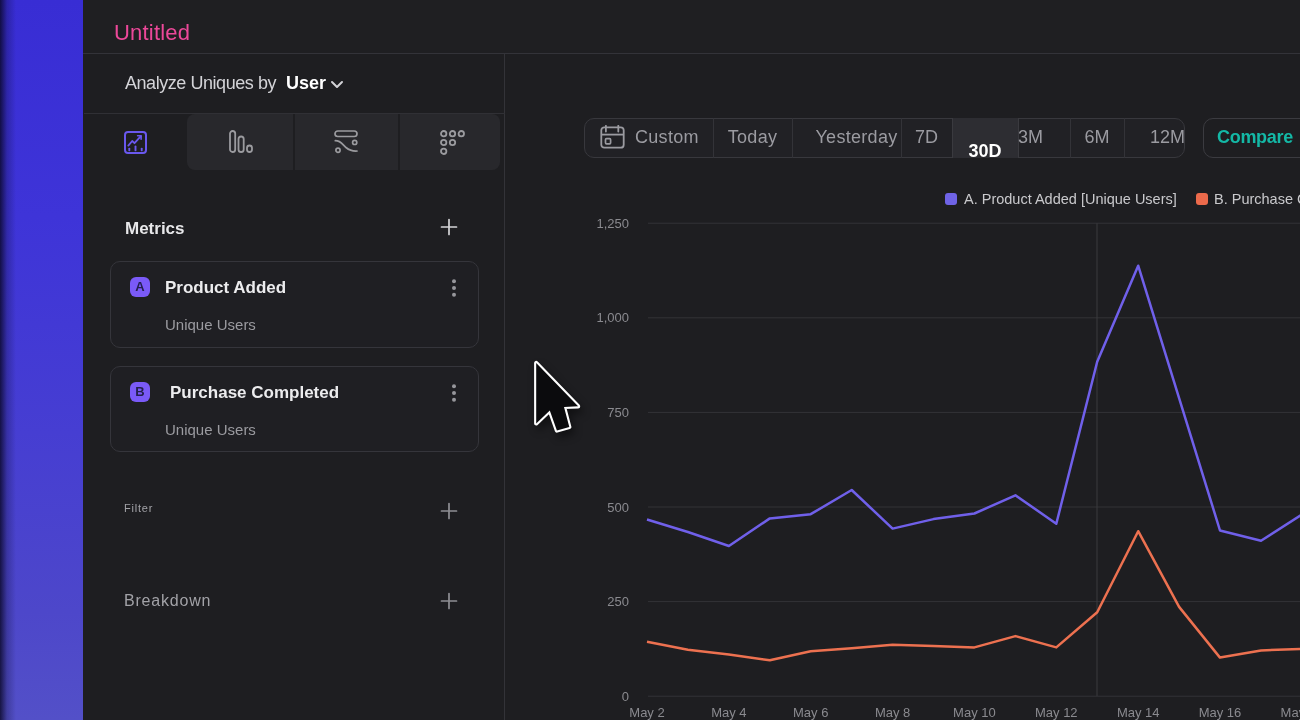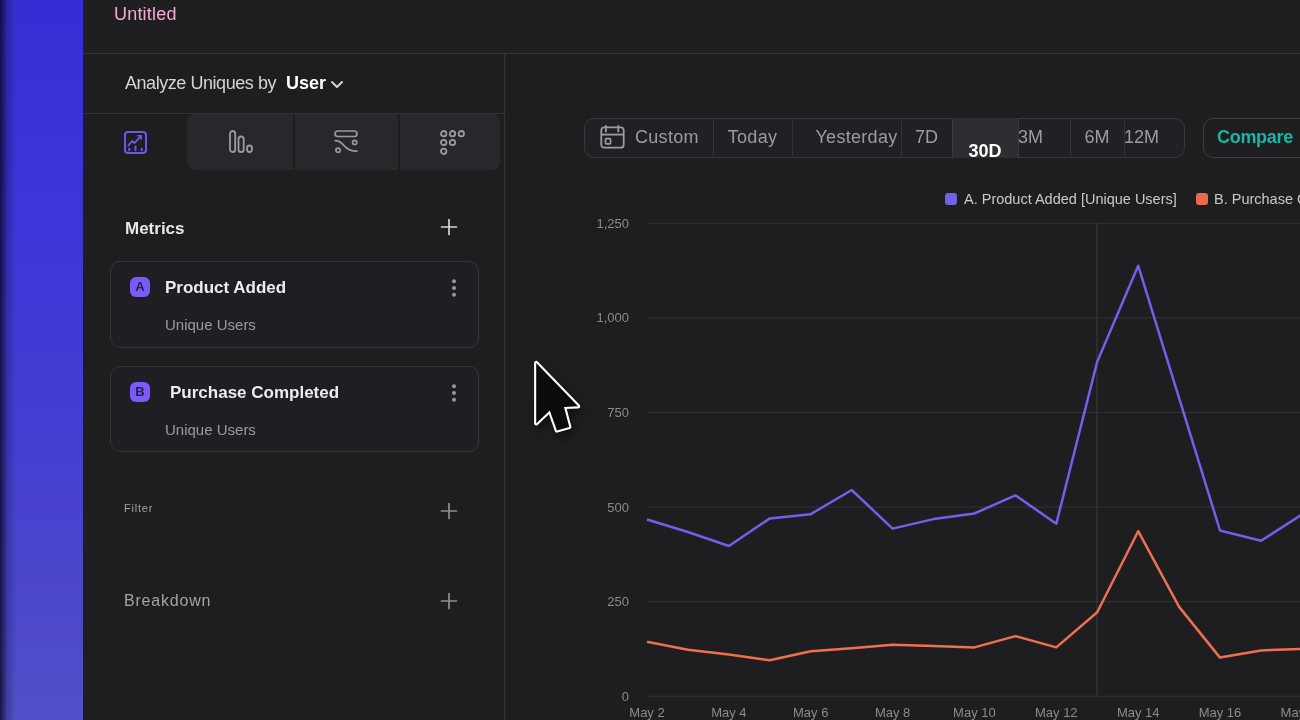--- a/index.html
+++ b/index.html
@@ -12,21 +12,21 @@
 <body>
 <div id="page">
 
   <div class="abs" id="strip" style="left:0;top:0;width:83px;height:720px;
     background:
       linear-gradient(to right, rgba(8,6,34,0.8) 0px, rgba(8,6,34,0.25) 7px, rgba(8,6,34,0) 16px),
       linear-gradient(to bottom, #382dd4 0%, #3e34d8 30%, #463ed2 60%, #4d47ca 85%, #5350c8 100%);">
   </div>
 
   <div class="abs" style="left:83px;top:0;width:1217px;height:54px;background:#1f1f22;border-bottom:1px solid #333339;"></div>
-  <div class="abs" style="left:114px;top:4px;font-size:18px;letter-spacing:0.2px;color:#f9a8d4;">Untitled</div>
+  <div class="abs" style="left:114px;top:20px;font-size:22px;letter-spacing:0.2px;color:#ec4899;">Untitled</div>
 
   <div class="abs" style="left:83px;top:54px;width:422px;height:666px;background:#1e1e21;border-right:1px solid #333338;"></div>
 
   <div class="abs" style="left:125px;top:73px;font-size:18px;letter-spacing:-0.45px;color:#d4d4d8;">Analyze Uniques by</div>
   <div class="abs" style="left:286px;top:73px;font-size:18px;color:#ffffff;font-weight:700;">User</div>
   <svg class="abs" style="left:330px;top:80px;" width="14" height="9" viewBox="0 0 14 9">
     <path d="M2 2 L7 7 L12 2" fill="none" stroke="#d2d2d6" stroke-width="2" stroke-linecap="round" stroke-linejoin="round"></path>
   </svg>
   <div class="abs" style="left:84px;top:113px;width:421px;height:1px;background:#303035;"></div>
 
@@ -117,21 +117,21 @@
     <line x1="18.3" y1="0.8" x2="18.3" y2="6.6" stroke="#9b9ba1" stroke-width="1.8" stroke-linecap="round"></line>
     <rect x="5.5" y="13.7" width="5.1" height="5.1" rx="1" fill="none" stroke="#9b9ba1" stroke-width="1.7"></rect>
   </svg>
   <div class="abs" style="left:635px;top:127px;font-size:18px;letter-spacing:0.3px;color:#9b9ba1;">Custom</div>
   <div class="abs" style="left:713px;top:127px;width:79px;text-align:center;font-size:18px;letter-spacing:0.3px;color:#9b9ba1;">Today</div>
   <div class="abs" style="left:792px;top:127px;width:109px;text-align:center;font-size:18px;letter-spacing:0.3px;color:#9b9ba1;padding-left:20px;">Yesterday</div>
   <div class="abs" style="left:901px;top:127px;width:51px;text-align:center;font-size:18px;color:#9b9ba1;">7D</div>
   <div class="abs" style="left:952px;top:127px;width:66px;text-align:center;font-size:18px;font-weight:700;color:#ffffff;margin-top:14px;">30D</div>
   <div class="abs" style="left:1018px;top:127px;width:52px;text-align:left;font-size:18px;color:#9b9ba1;">3M</div>
   <div class="abs" style="left:1070px;top:127px;width:54px;text-align:center;font-size:18px;color:#9b9ba1;">6M</div>
-  <div class="abs" style="left:1124px;top:127px;width:61px;text-align:left;font-size:18px;color:#9b9ba1;">12M</div>
+  <div class="abs" style="left:1124px;top:127px;width:61px;text-align:right;font-size:18px;color:#9b9ba1;">12M</div>
   <div class="abs" style="left:1203px;top:118px;width:110px;height:40px;border:1px solid #3b3b40;border-radius:10px;"></div>
   <div class="abs" style="left:1217px;top:127px;font-size:18px;letter-spacing:-0.3px;font-weight:700;color:#14b8a6;">Compare</div>
 
   <div class="abs" style="left:945px;top:193px;width:12px;height:12px;border-radius:3px;background:#6f63e6;"></div>
   <div class="abs" style="left:964px;top:191px;font-size:14.5px;color:#c9c9cc;">A. Product Added [Unique Users]</div>
   <div class="abs" style="left:1196px;top:193px;width:12px;height:12px;border-radius:3px;background:#ec6a4b;"></div>
   <div class="abs" style="left:1214px;top:191px;font-size:14.5px;color:#c9c9cc;white-space:nowrap;">B. Purchase Completed [Unique</div>
 
   <svg class="abs" style="left:505px;top:54px;" width="795" height="666" viewBox="0 0 795 666">
     <g stroke="#333337" stroke-width="1">

